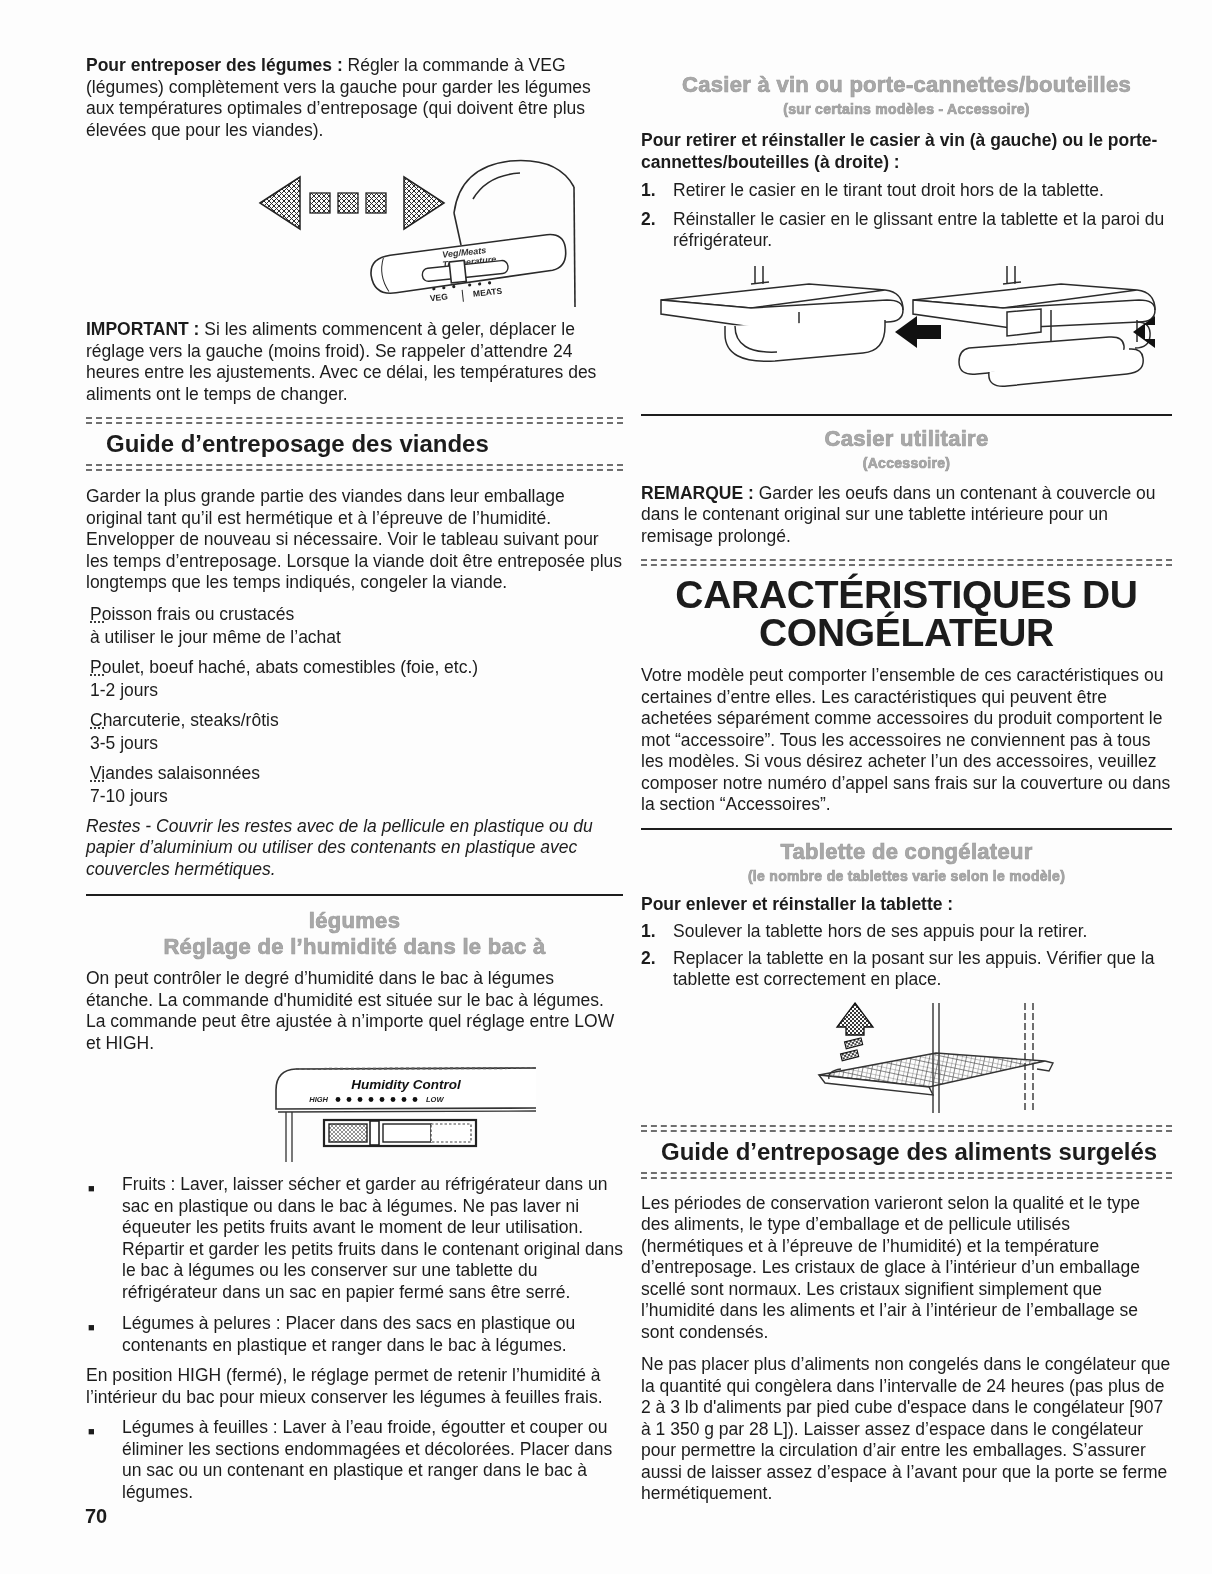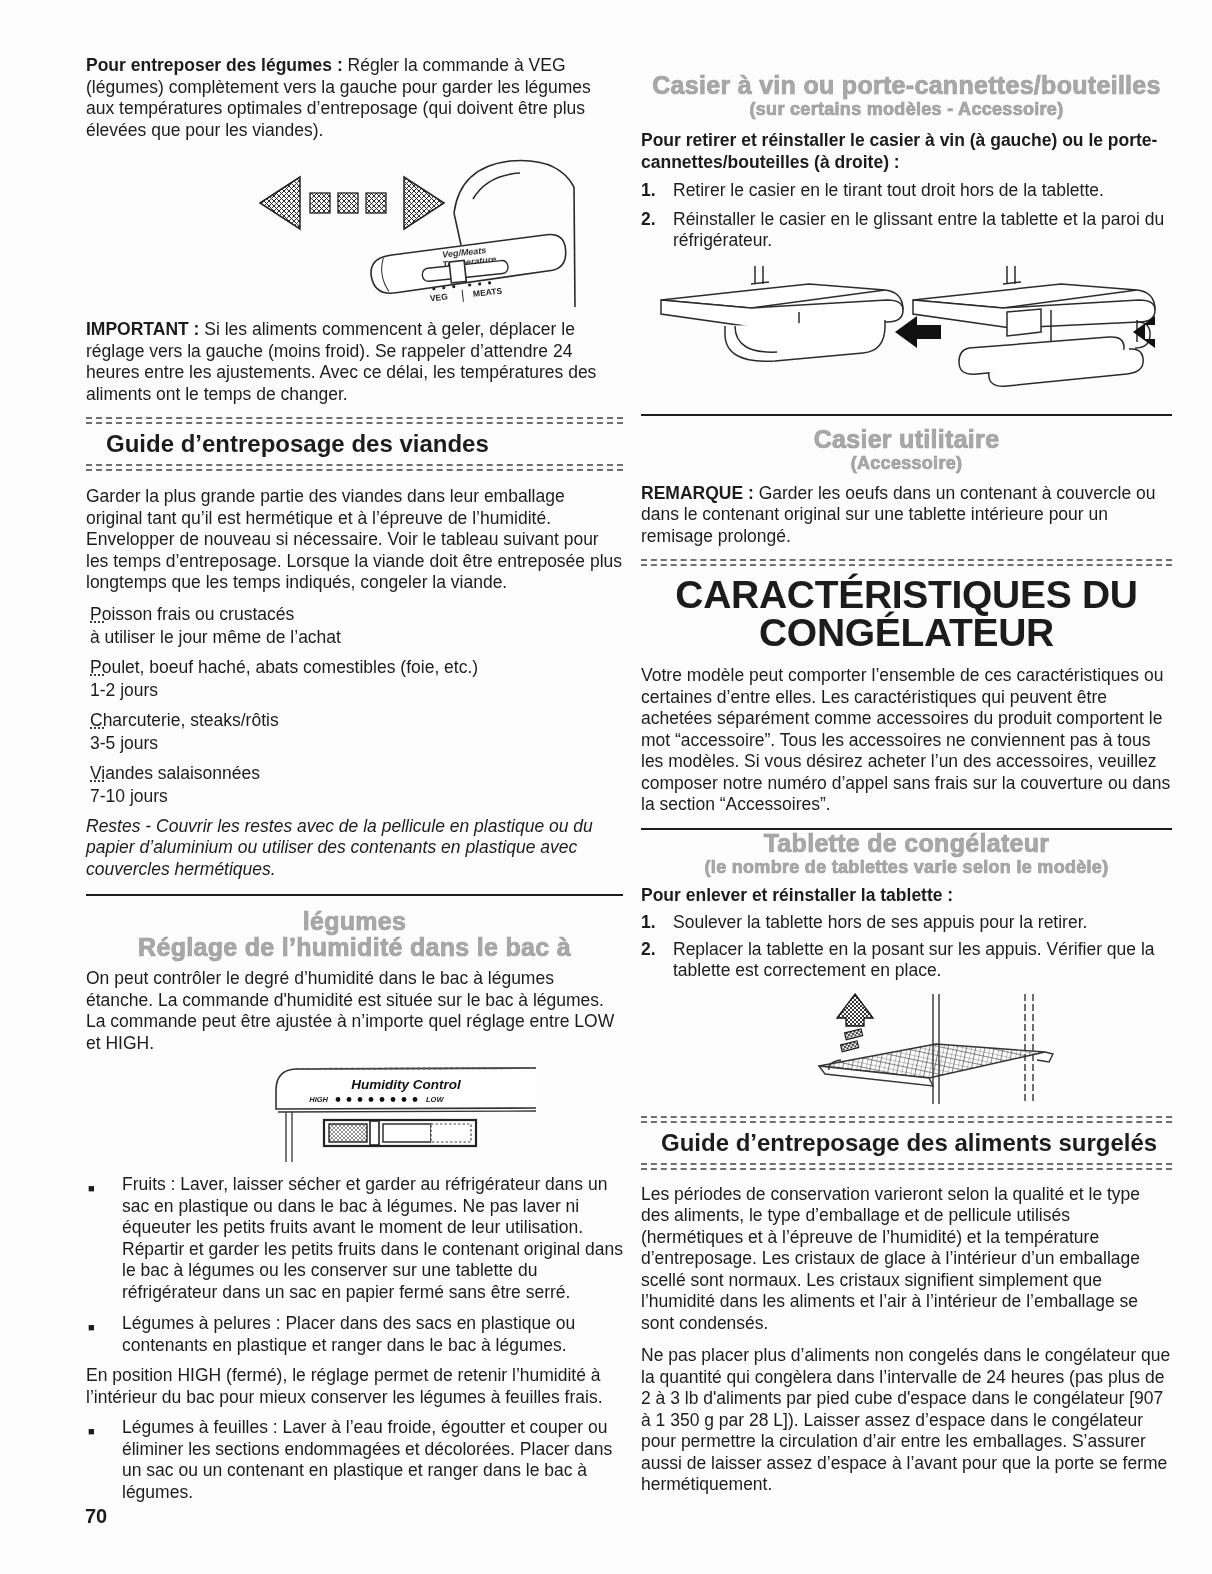--- a/index.html
+++ b/index.html
@@ -12,22 +12,22 @@
   .col-left{left:86px;top:55px;width:537px;}
   .col-right{left:641px;top:72px;width:531px;}
   .para{font-size:17.5px;line-height:21.5px;text-align:left;}
   .b{font-weight:bold;}
   
   .dashrule{height:3px;border-top:2px dashed #6f6f6f;border-bottom:2px dashed #6f6f6f;}
   .subhead{font-weight:bold;font-size:24px;line-height:22px;padding:9px 0 9px 20px;}
   
   .ghost{text-align:center;font-weight:bold;color:#a9a9a9;
          -webkit-text-stroke:0.7px #9a9a9a;letter-spacing:0.3px;}
-  .ghost-main{font-size:25px;line-height:26px;}
-  .ghost-sub{font-size:18px;line-height:22px;}
+  .ghost-main{font-size:22px;line-height:26px;}
+  .ghost-sub{font-size:14px;line-height:22px;}
   .hrline{border:none;border-top:2px solid #1d1d1d;margin:0;}
   .big-title{font-size:39px;line-height:38px;font-weight:bold;text-align:center;letter-spacing:-0.3px;}
   
   .meat-row{display:flex;align-items:baseline;font-size:17.5px;line-height:21px;margin-bottom:9px;flex-direction:column;}
   .meat-dots{flex:1;border-bottom:2.5px dotted #3a3a3a;margin:0 4px;transform:translateY(-4px);min-width:14px;}
   .meat-name,.meat-val{white-space:nowrap;}
   
   .step{display:flex;font-size:17.5px;line-height:21.5px;margin-bottom:7px;}
   .step-num{font-weight:bold;flex:0 0 32px;}
   .step-text{flex:1;}
@@ -245,21 +245,21 @@
 
   <div class="big-title">
     <span style="display:block;">CARACTÉRISTIQUES DU</span>
     <span style="display:block;">CONGÉLATEUR</span>
   </div>
 
   <p class="para" style="margin:13px 0 12px 0;">Votre modèle peut comporter l’ensemble de ces caractéristiques ou certaines d’entre elles. Les caractéristiques qui peuvent être achetées séparément comme accessoires du produit comportent le mot “accessoire”. Tous les accessoires ne conviennent pas à tous les modèles. Si vous désirez acheter l’un des accessoires, veuillez composer notre numéro d’appel sans frais sur la couverture ou dans la section “Accessoires”.</p>
 
   <hr class="hrline">
 
-  <div class="ghost ghost-main" style="">Tablette de congélateur</div>
+  <div class="ghost ghost-main" style="margin-top:9px;">Tablette de congélateur</div>
   <div class="ghost ghost-sub" style="margin-bottom:7px;">(le nombre de tablettes varie selon le modèle)</div>
 
   <p class="para b" style="margin:0 0 6px 0;">Pour enlever et réinstaller la tablette :</p>
 
   <div class="step" style="margin-bottom:5px;">
     <span class="step-num">1.</span>
     <span class="step-text">Soulever la tablette hors de ses appuis pour la retirer.</span>
   </div>
   <div class="step" style="margin-bottom:8px;">
     <span class="step-num">2.</span>

